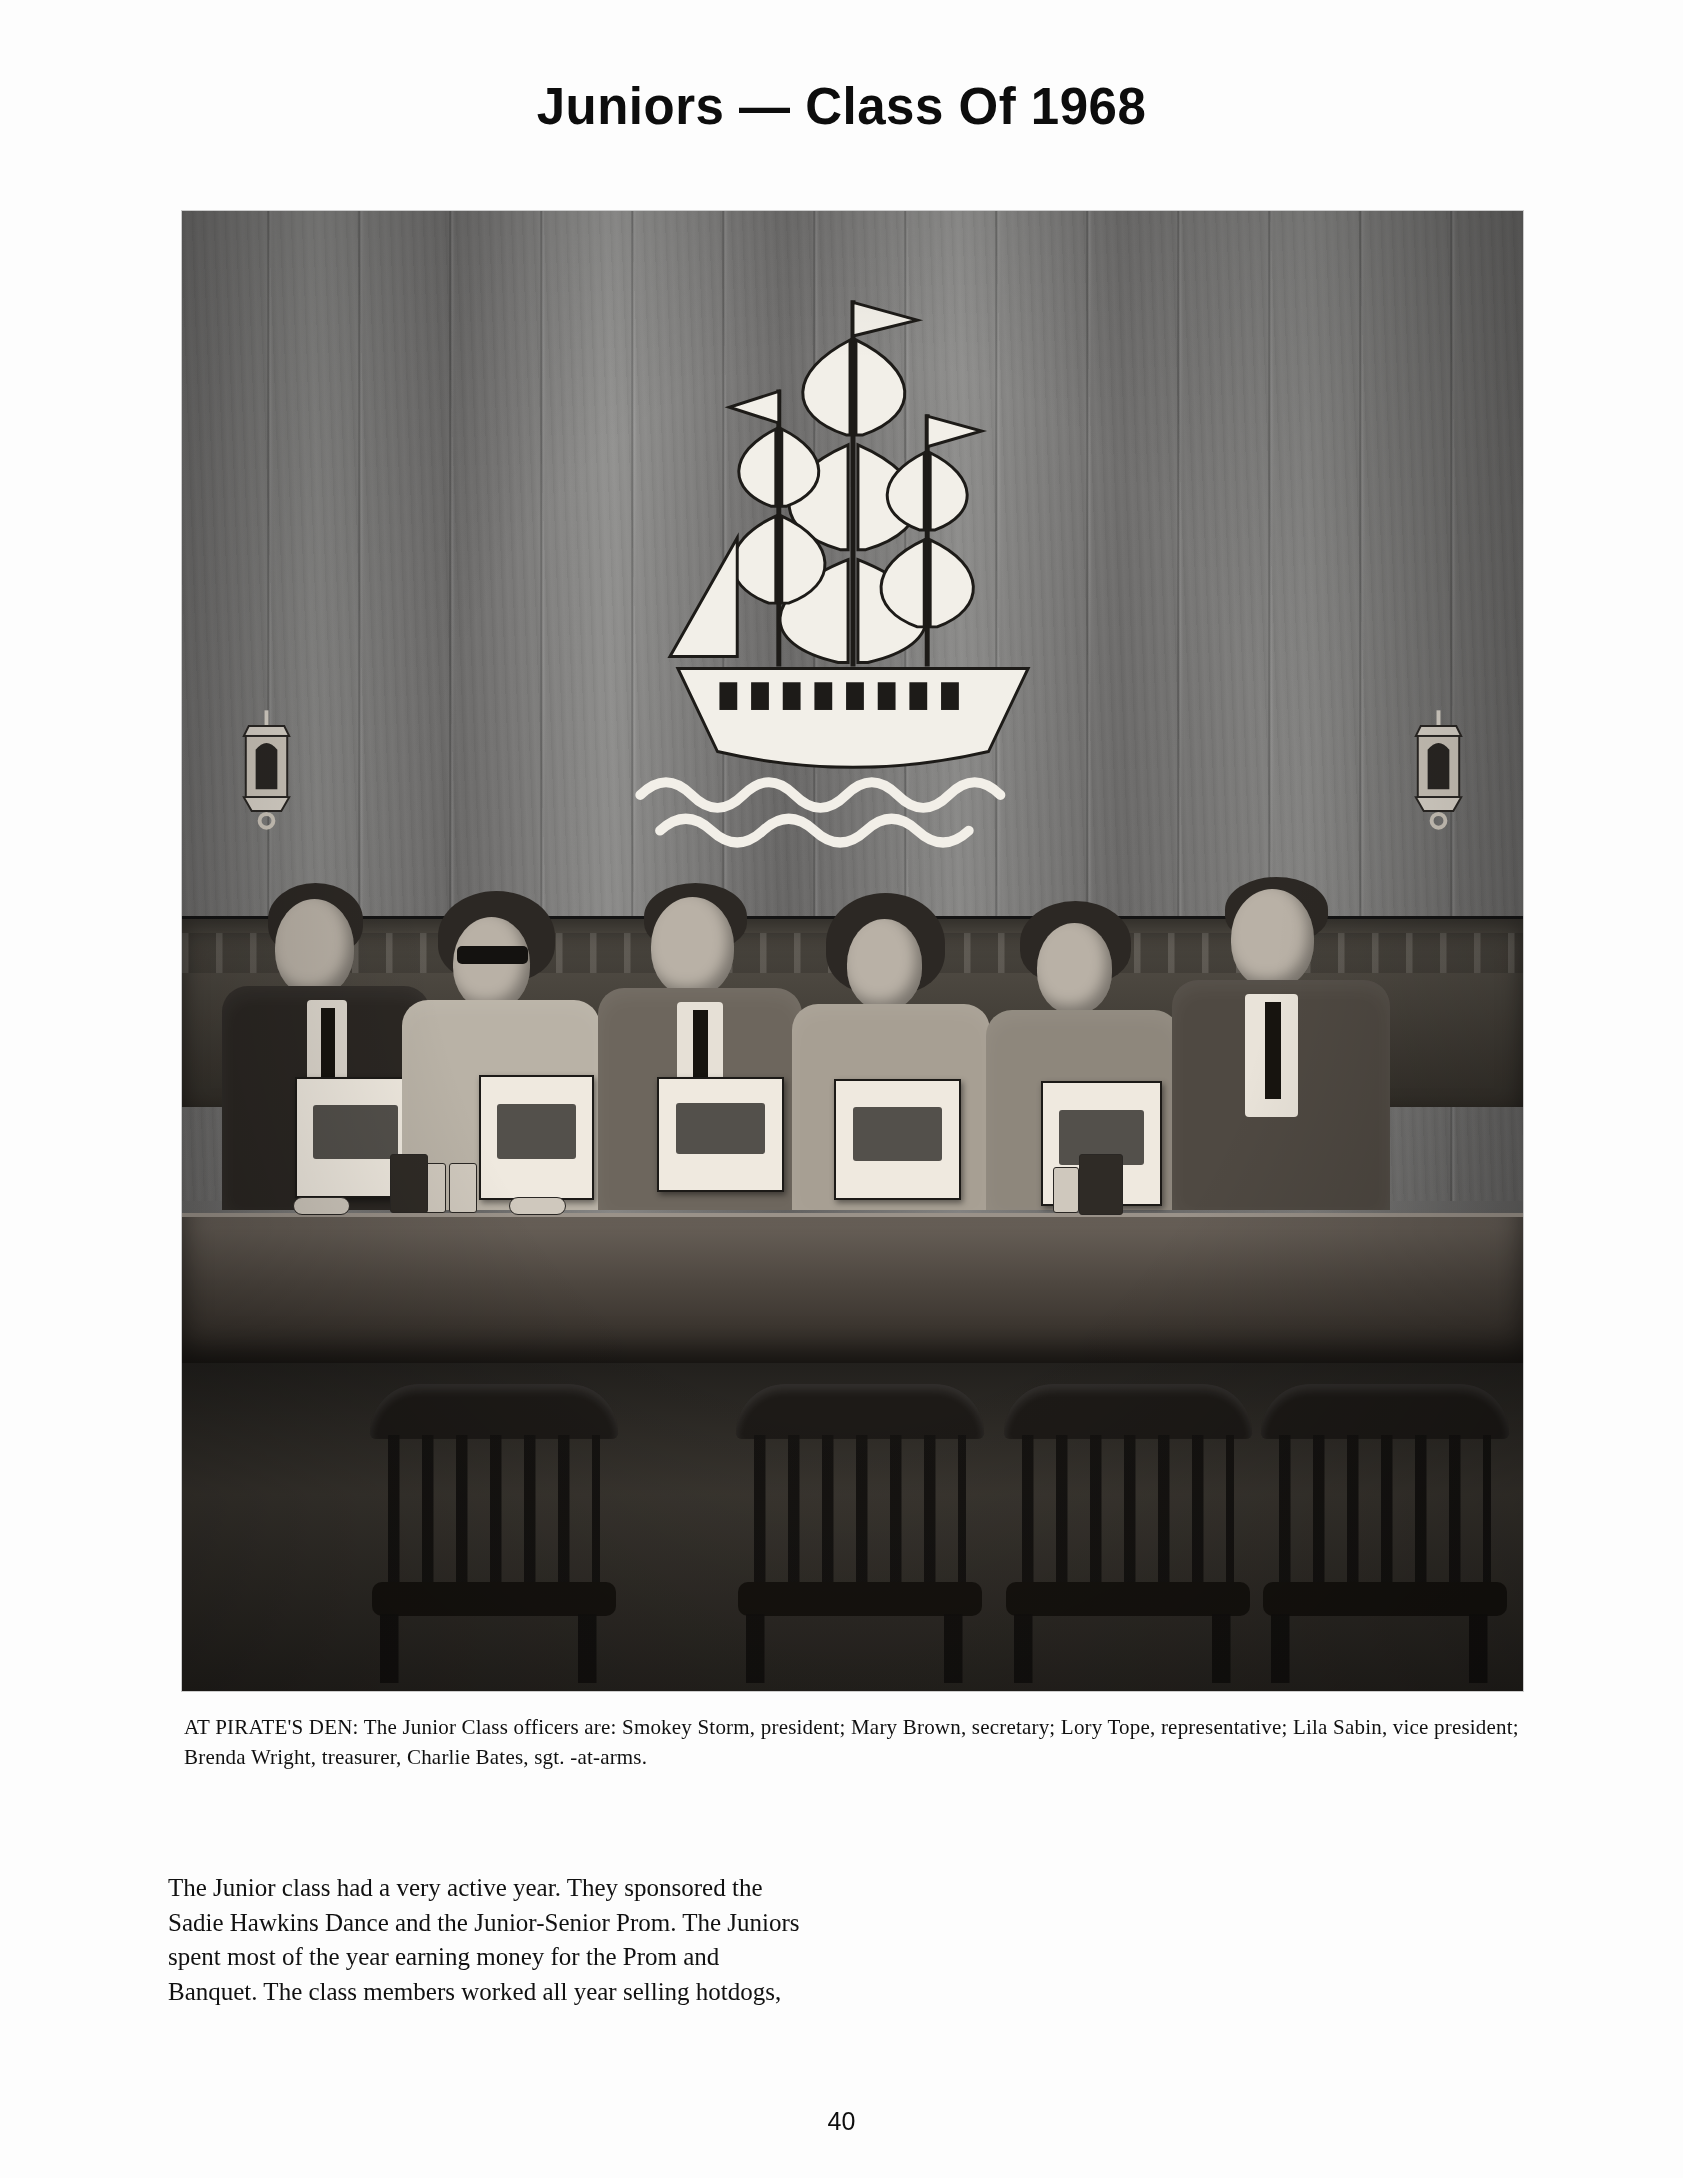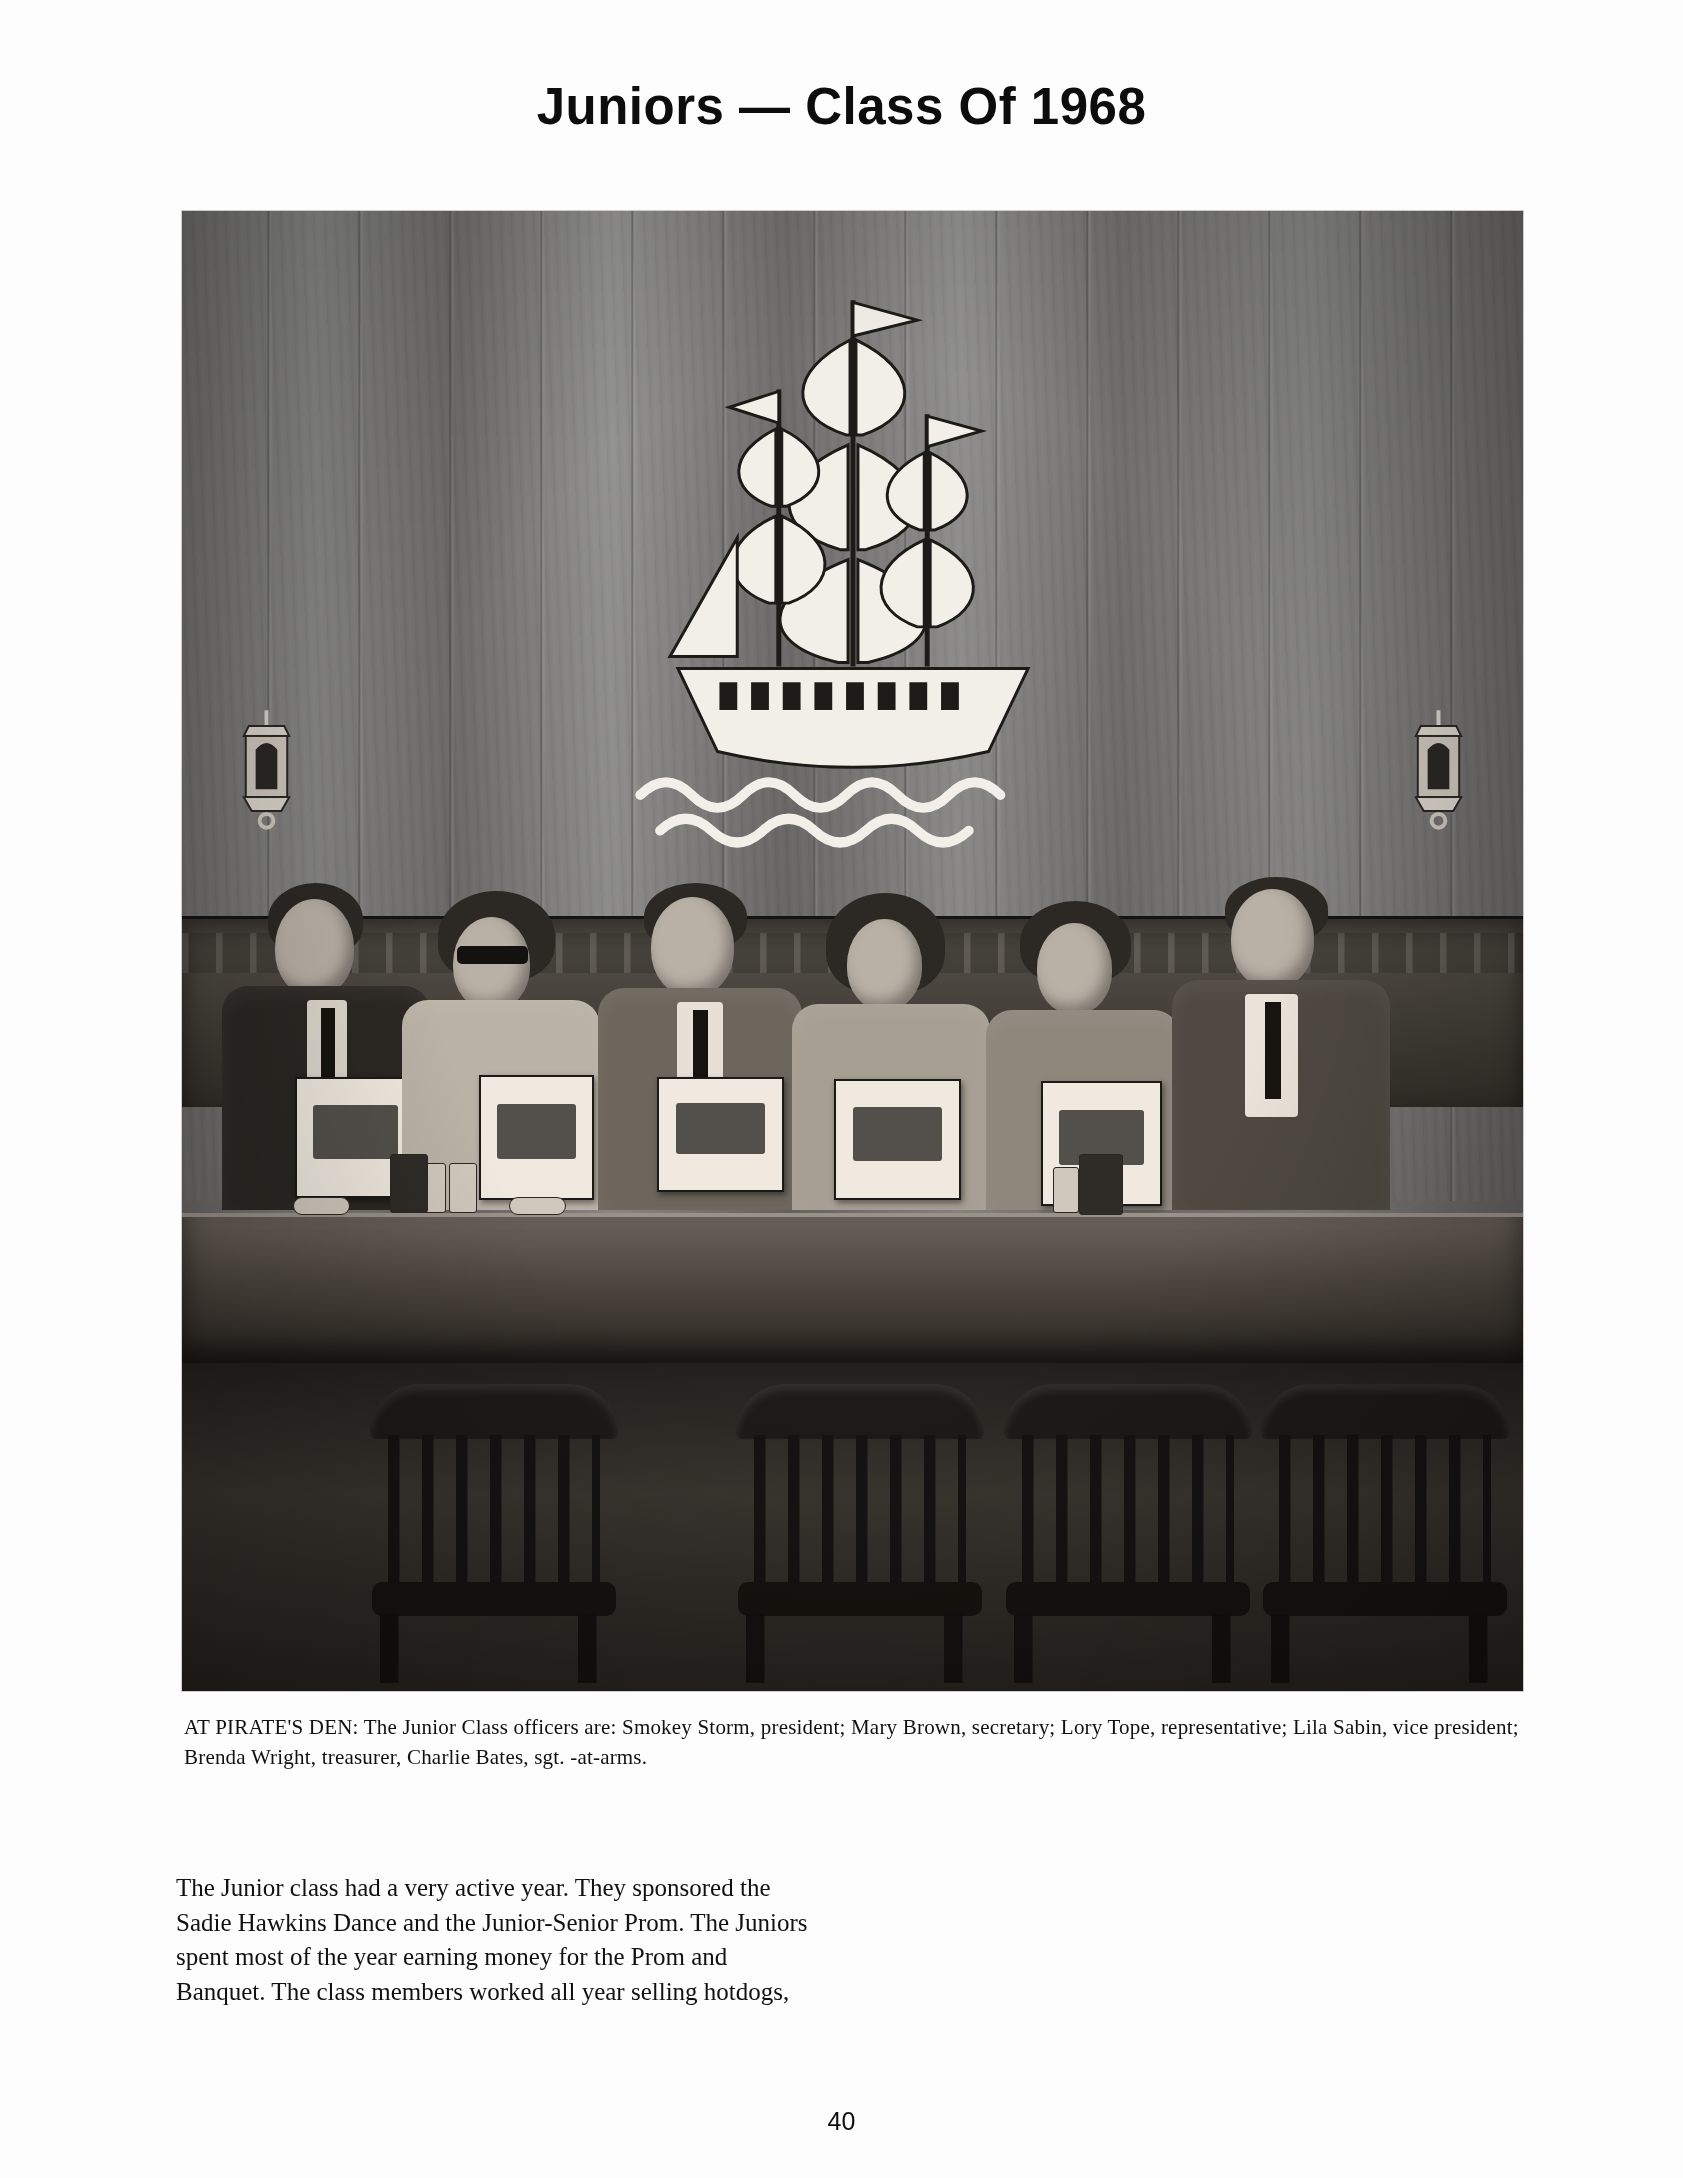--- a/index.html
+++ b/index.html
@@ -263,21 +263,21 @@
     font-family: "Liberation Serif", serif;
     font-size: 21px;
     line-height: 1.42;
     color: #101010;
     letter-spacing: 0.2px;
   }
 
   
   .body-cols {
     position: absolute;
-    left: 176px;
+    left: 168px;
     top: 1871px;
     width: 1346px;
     display: flex;
     gap: 69px;
   }
   .col {
     width: 639px;
     font-size: 25px;
     line-height: 1.38;
     color: #111111;

